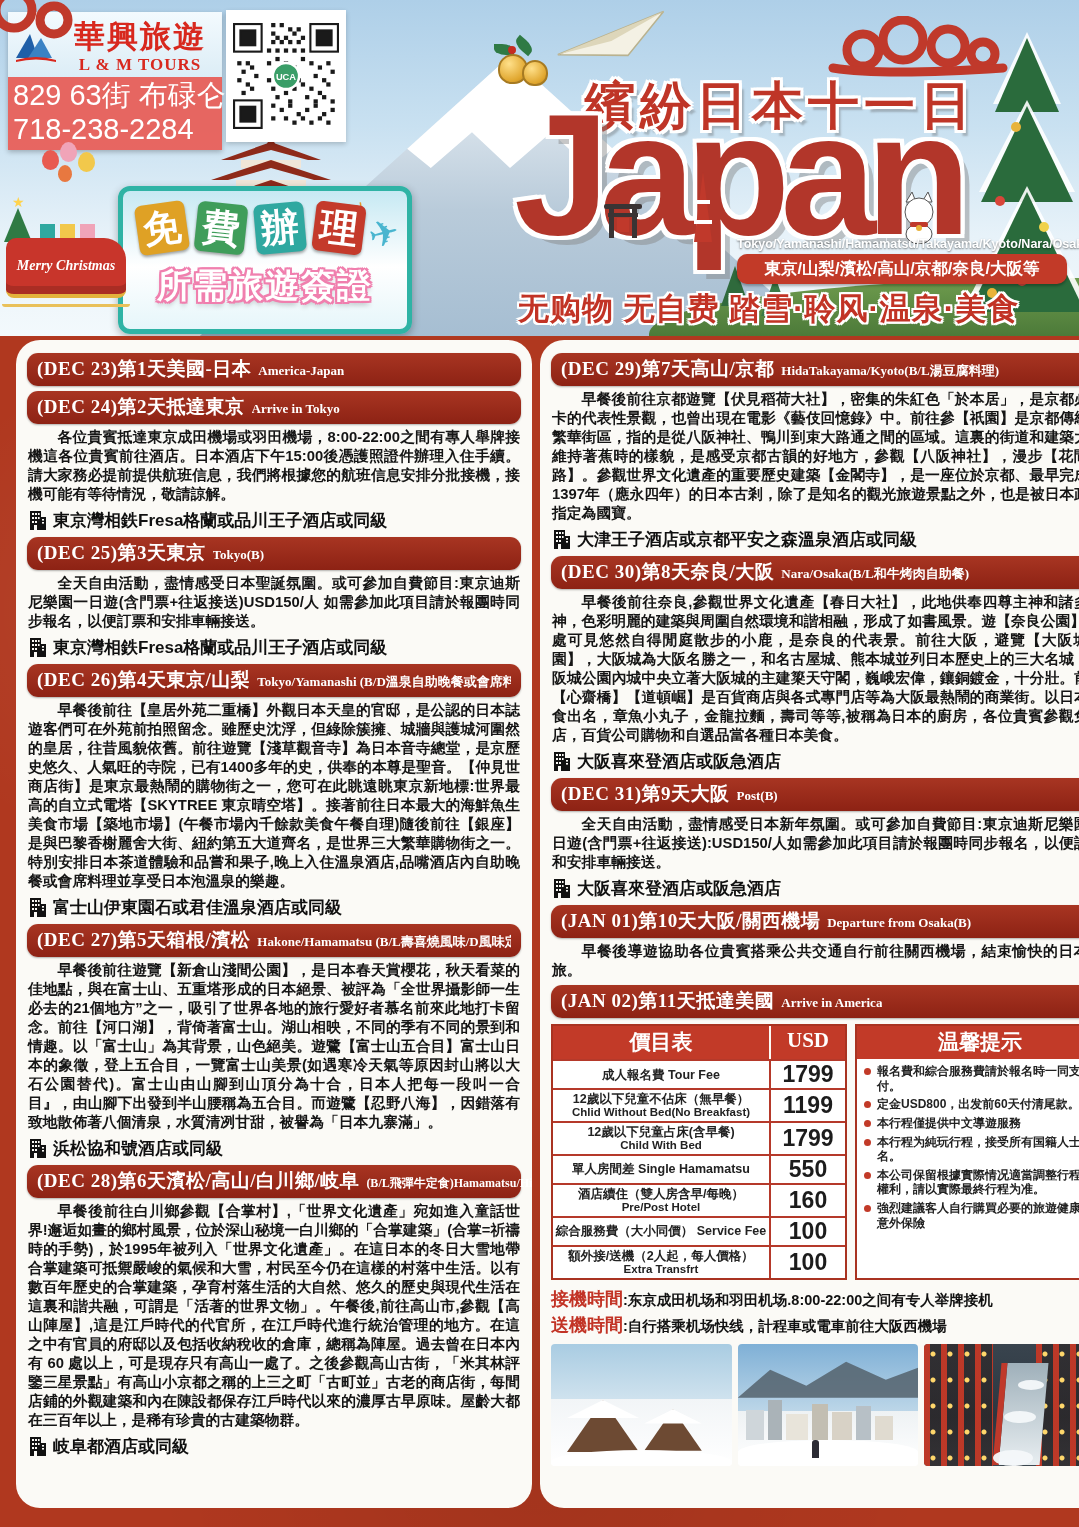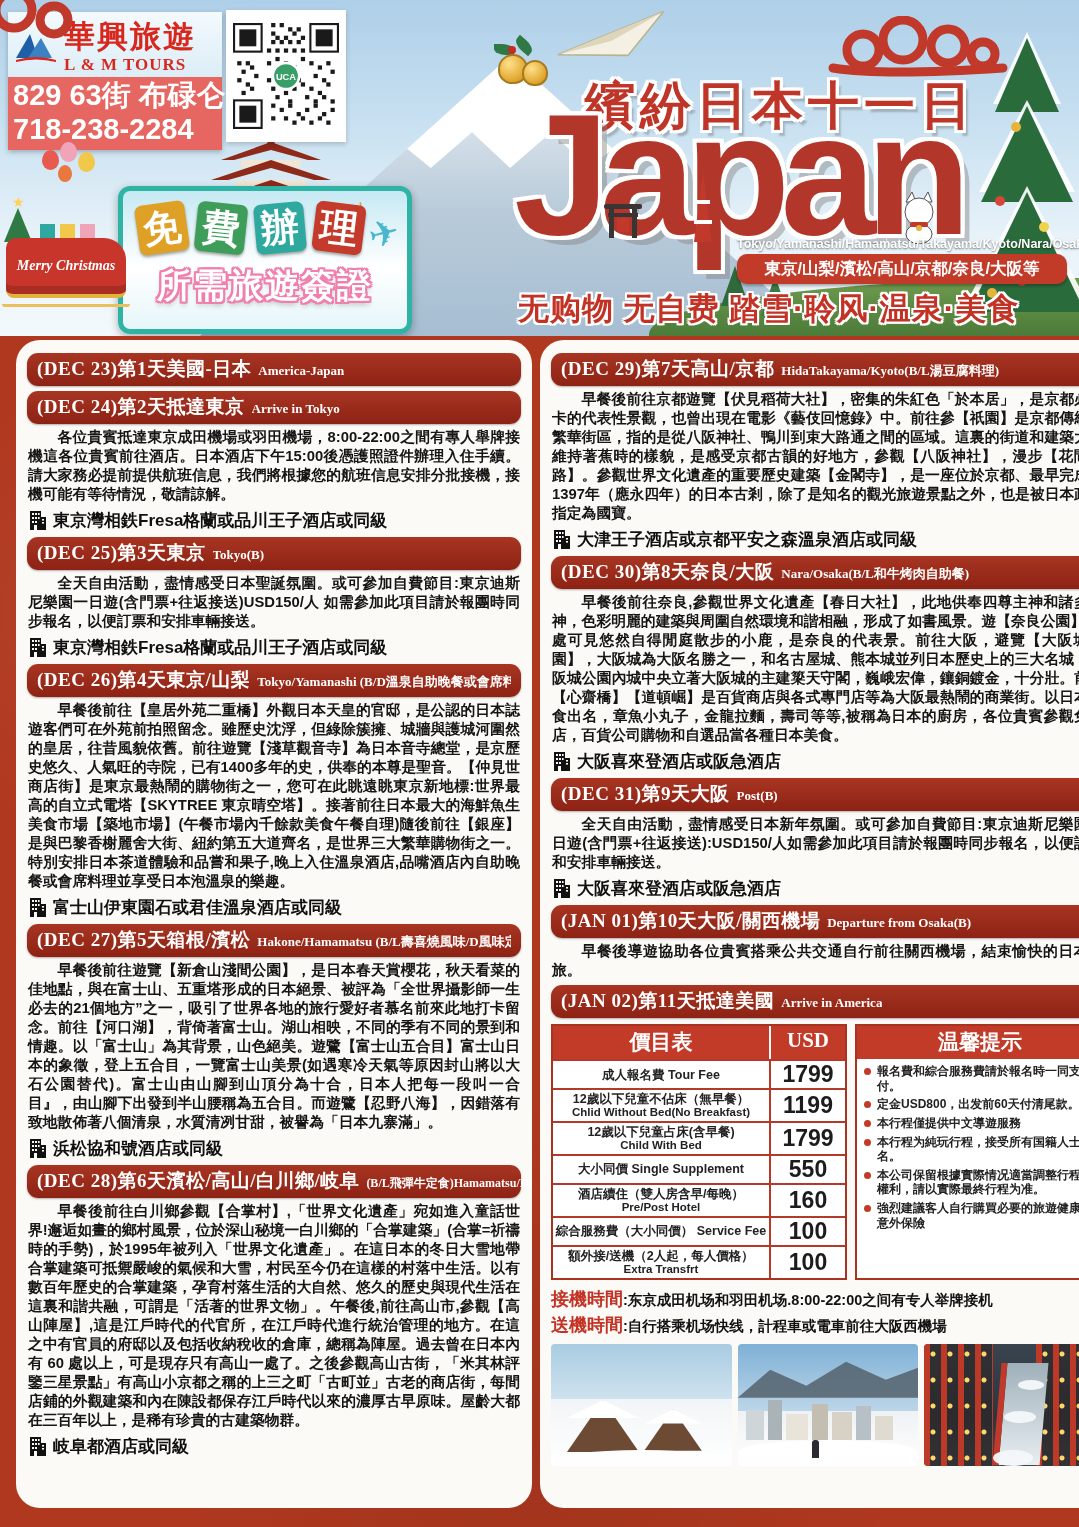--- a/index.html
+++ b/index.html
@@ -21,24 +21,24 @@
     clip-path:polygon(50% 0,100% 100%,88% 70%,75% 100%,63% 68%,50% 100%,38% 68%,25% 100%,12% 70%,0 100%); }
   .hill { position:absolute; right:0; bottom:0; width:430px; height:58px;
     background:linear-gradient(180deg,#6f9c4e,#4c7a39); border-top-left-radius:100% 56px; }
   .cone { position:absolute; width:0; height:0; border-left:14px solid transparent; border-right:14px solid transparent; border-bottom:40px solid #2f6a3c; }
 
   .pagoda { position:absolute; left:196px; top:134px; }
 
   
   .agency { position:absolute; left:8px; top:12px; width:214px; box-shadow:0 2px 5px rgba(0,0,0,.25); }
   .agency-top { background:linear-gradient(180deg,#f3fafe,#dcedf6); padding:4px 6px 2px; display:flex; align-items:center; gap:6px; }
-  .agency-names { display:flex; flex-direction:column; flex:1; }
+  .agency-names { display:flex; flex-direction:column; align-items:center; flex:1; }
   .agency-cn { font-family:"Liberation Serif",serif; font-weight:900; font-size:31px; color:#d8281e; letter-spacing:2px; white-space:nowrap; }
   .agency-en { font-family:"Liberation Serif",serif; font-weight:700; font-size:17px; color:#d8281e; letter-spacing:1px; margin-top:-3px; }
-  .agency-bottom { background:rgba(232,92,86,.93); color:#fff; padding:1px 5px 4px; line-height:1.18; font-size:29px; font-weight:700; white-space:nowrap; }
+  .agency-bottom { background:rgba(232,92,86,.93); color:#fff; padding:1px 5px 4px; line-height:1.18; font-size:29px; font-weight:400; white-space:nowrap; }
 
   .qr-card { position:absolute; left:226px; top:10px; width:120px; height:132px; background:#fff; display:flex; align-items:center; justify-content:center; box-shadow:0 2px 5px rgba(0,0,0,.2); }
 
   
   .visa { position:absolute; left:118px; top:186px; width:294px; height:148px; border:5px solid #2fb3a5; border-radius:12px;
     background:linear-gradient(180deg,#c6e9f3 0%,#ffffff 55%,#e6f6fa 100%); box-shadow:0 3px 8px rgba(0,0,0,.3); }
   .visa-tiles { display:flex; gap:9px; justify-content:flex-start; margin:12px 0 0 14px; }
   .tile { width:50px; height:50px; border-radius:7px; color:#fff; font-size:38px; font-weight:900; display:flex; align-items:center; justify-content:center; box-shadow:0 2px 3px rgba(0,0,0,.35); }
   .t0{background:#dfa125; transform:rotate(-8deg);} .t1{background:#3f9d5a; transform:rotate(6deg);}
   .t2{background:#2fa8a0; transform:rotate(-5deg);} .t3{background:#c43a2b; transform:rotate(7deg);}
@@ -616,21 +616,21 @@
         </div>
         <div class="prow">
           <div class="pl">
               <span>12歲以下兒童占床(含早餐)</span>
               <span class="en">Child With Bed</span>
             </div>
           <div class="pv">1799</div>
         </div>
         <div class="prow">
           <div class="pl">
-              <span>大小同價 Single Supplement</span>
+              <span>單人房間差 Single Hamamatsu</span>
             </div>
           <div class="pv">550</div>
         </div>
         <div class="prow">
           <div class="pl">
               <span>酒店續住（雙人房含早/每晚）</span>
               <span class="en">Pre/Post Hotel</span>
             </div>
           <div class="pv">160</div>
         </div>

